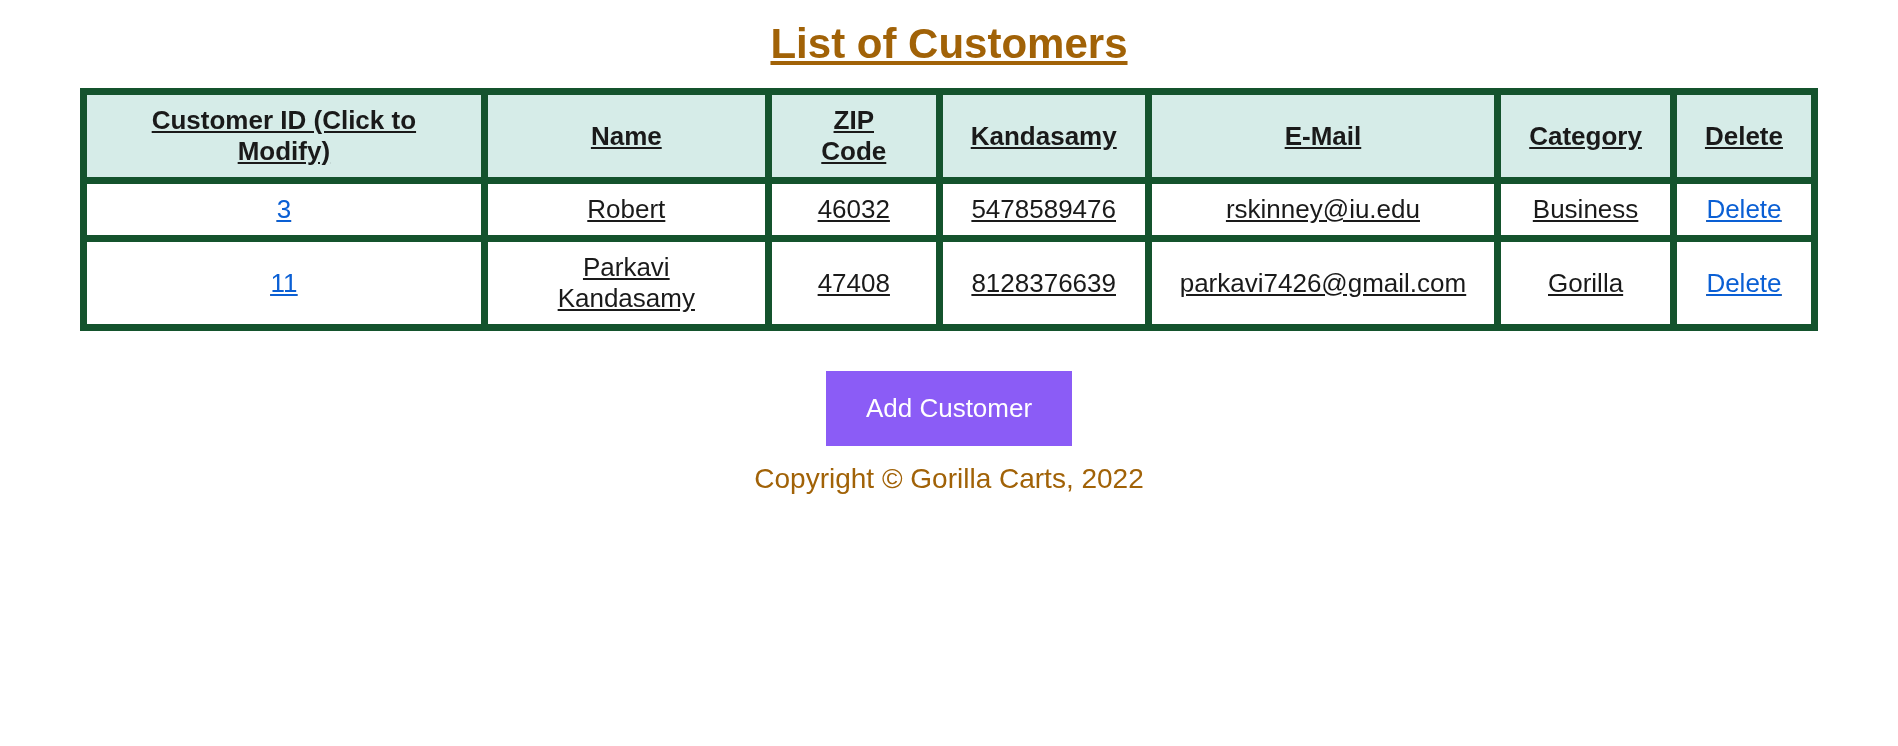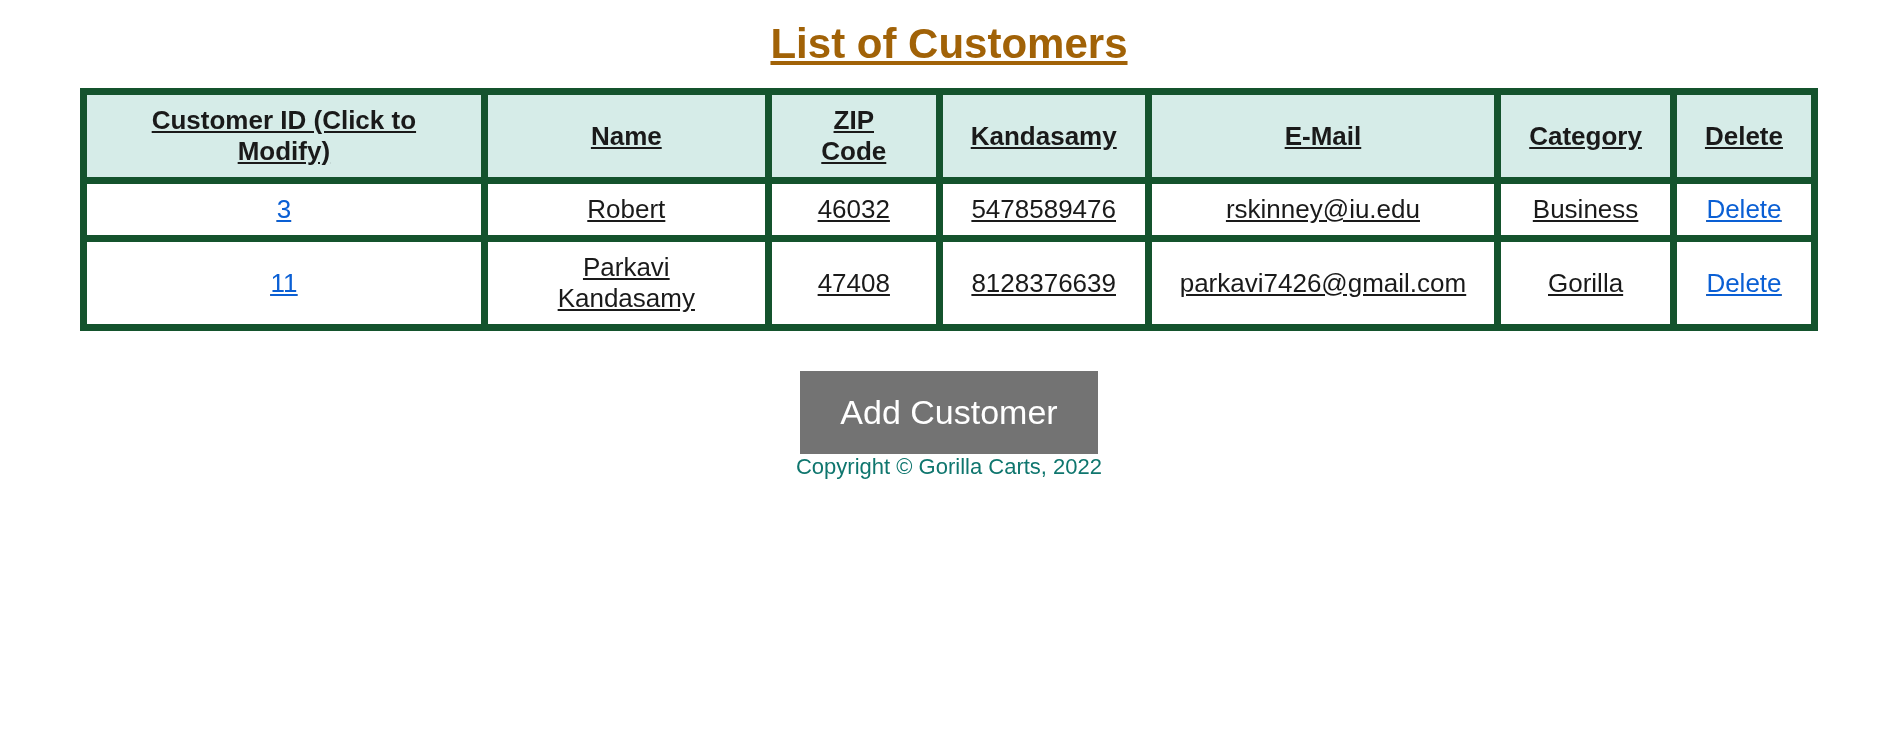--- a/index.html
+++ b/index.html
@@ -47,32 +47,32 @@
       color: #0a5fd4;
       text-decoration: underline;
       cursor: pointer;
     }
     .button-row {
       text-align: center;
       margin-top: 40px;
     }
     .add-btn {
       display: inline-block;
-      background: #737373;
+      background: #8b5cf6;
       color: #ffffff;
-      font-size: 34px;
+      font-size: 26px;
       padding: 22px 40px;
       border: none;
       cursor: pointer;
     }
     .footer-text {
       text-align: center;
-      font-size: 22px;
-      color: #0f766e;
-      margin-top: 0;
+      font-size: 28px;
+      color: #a16207;
+      margin-top: 17px;
     }
   </style>
 </head>
 <body>
 
 <h1 class="page-title">List of Customers</h1>
 
 <table class="customer-table">
   <thead>
     <tr>

